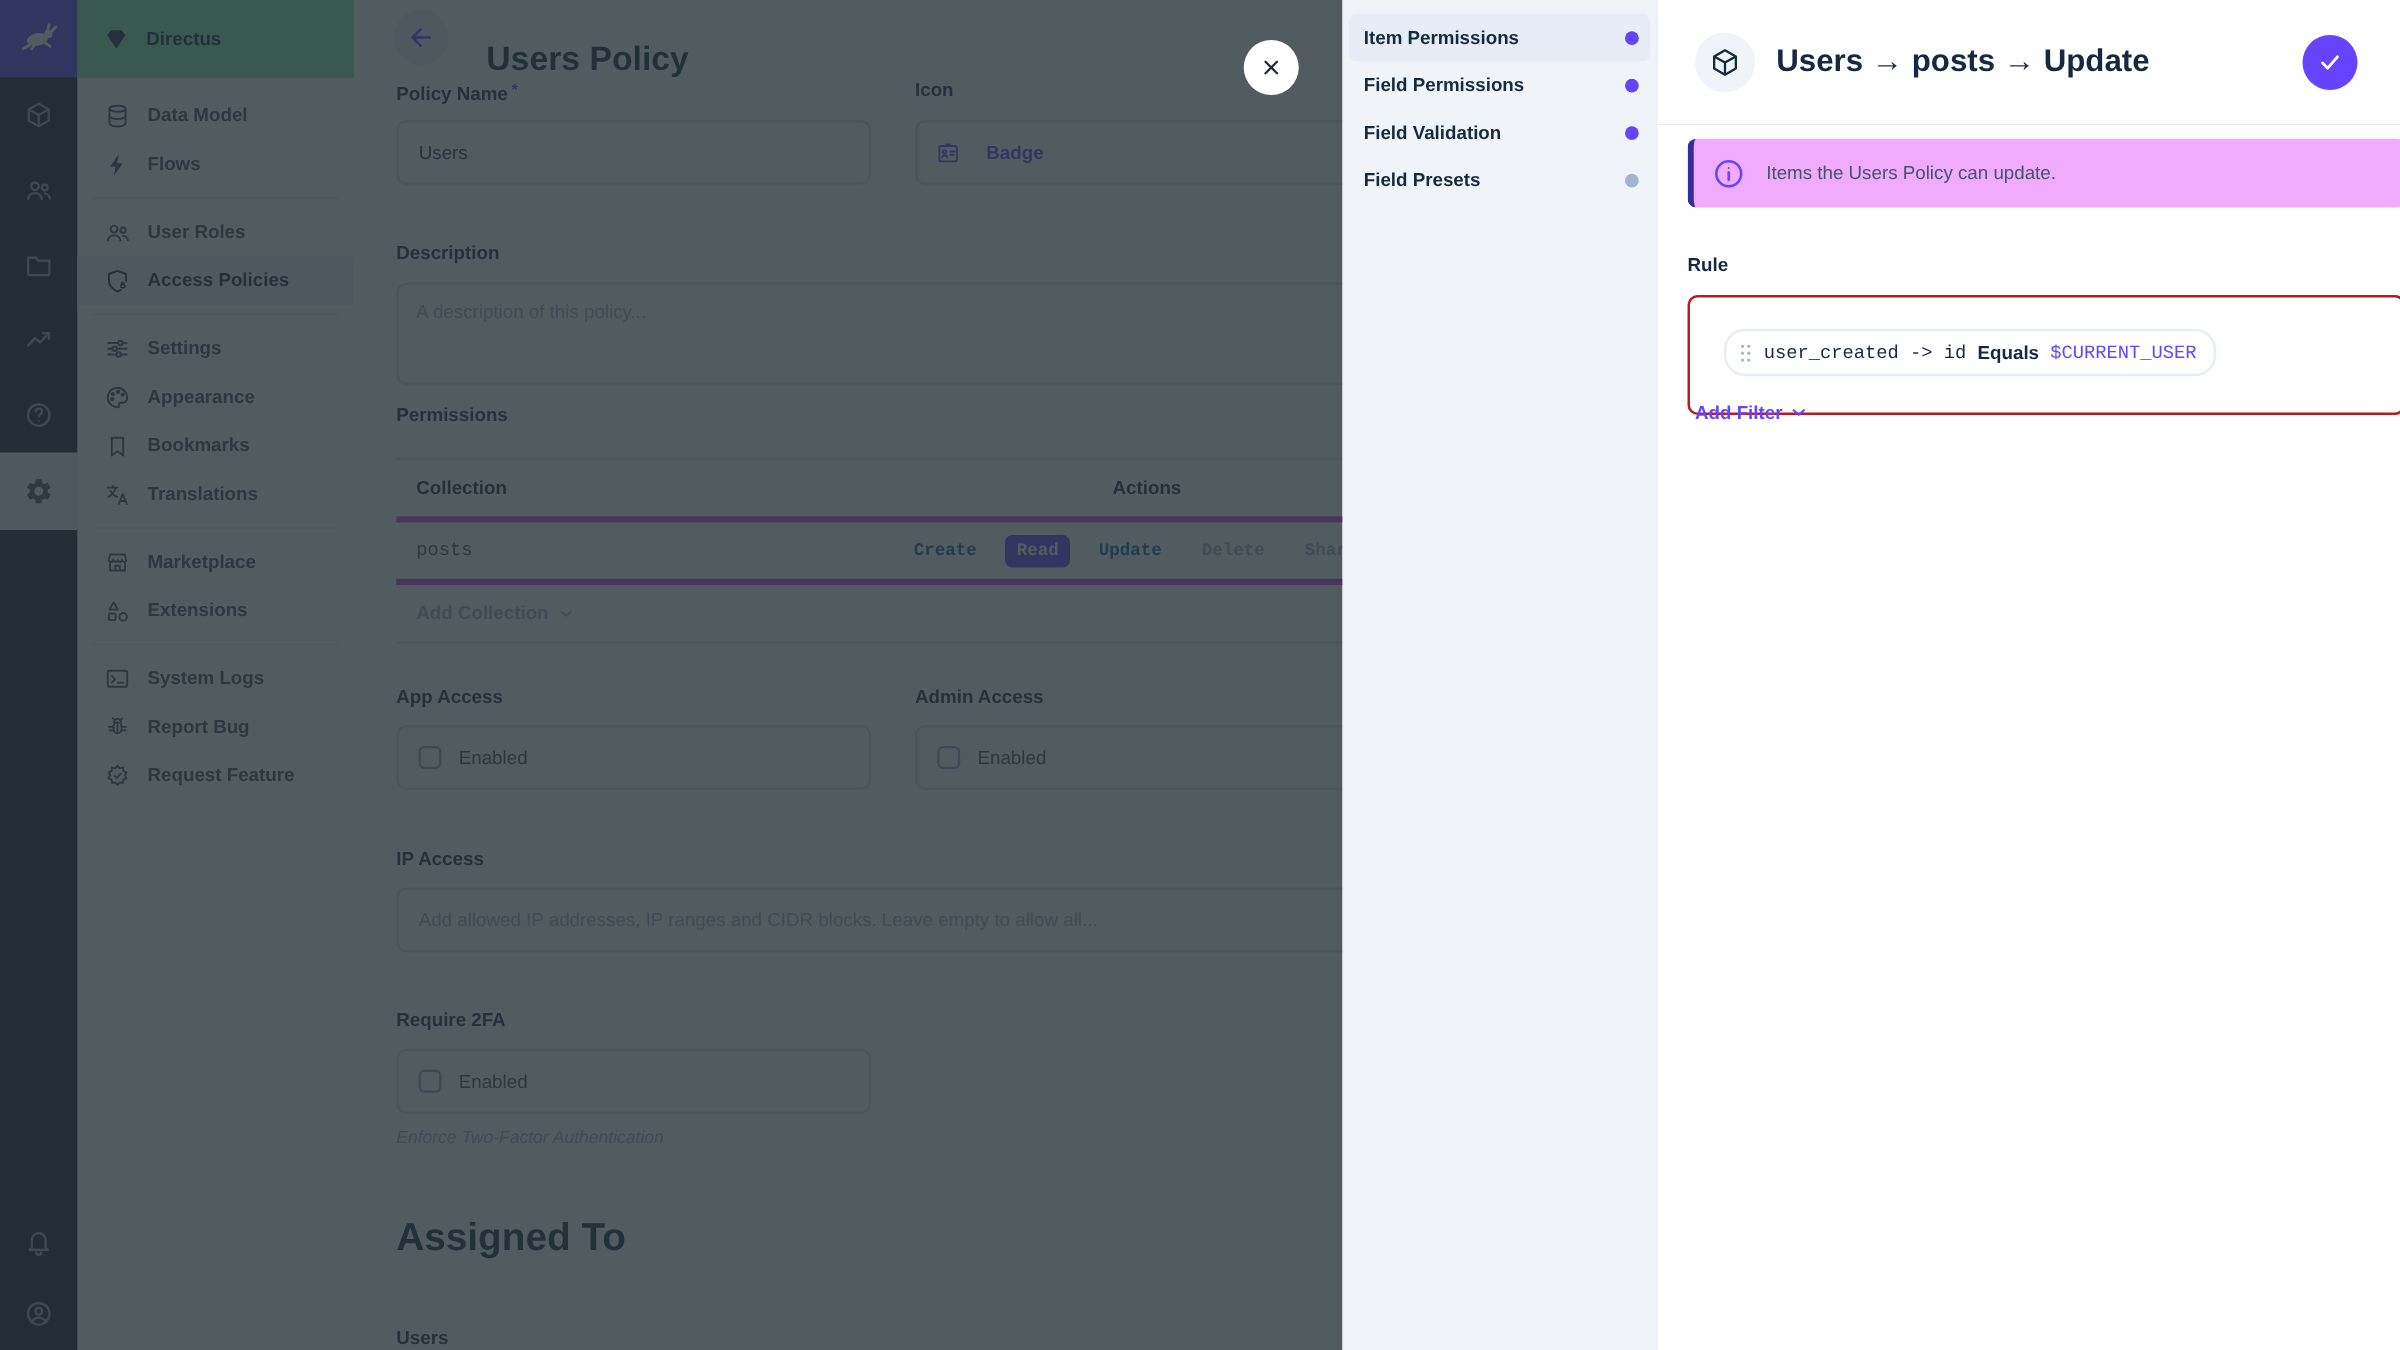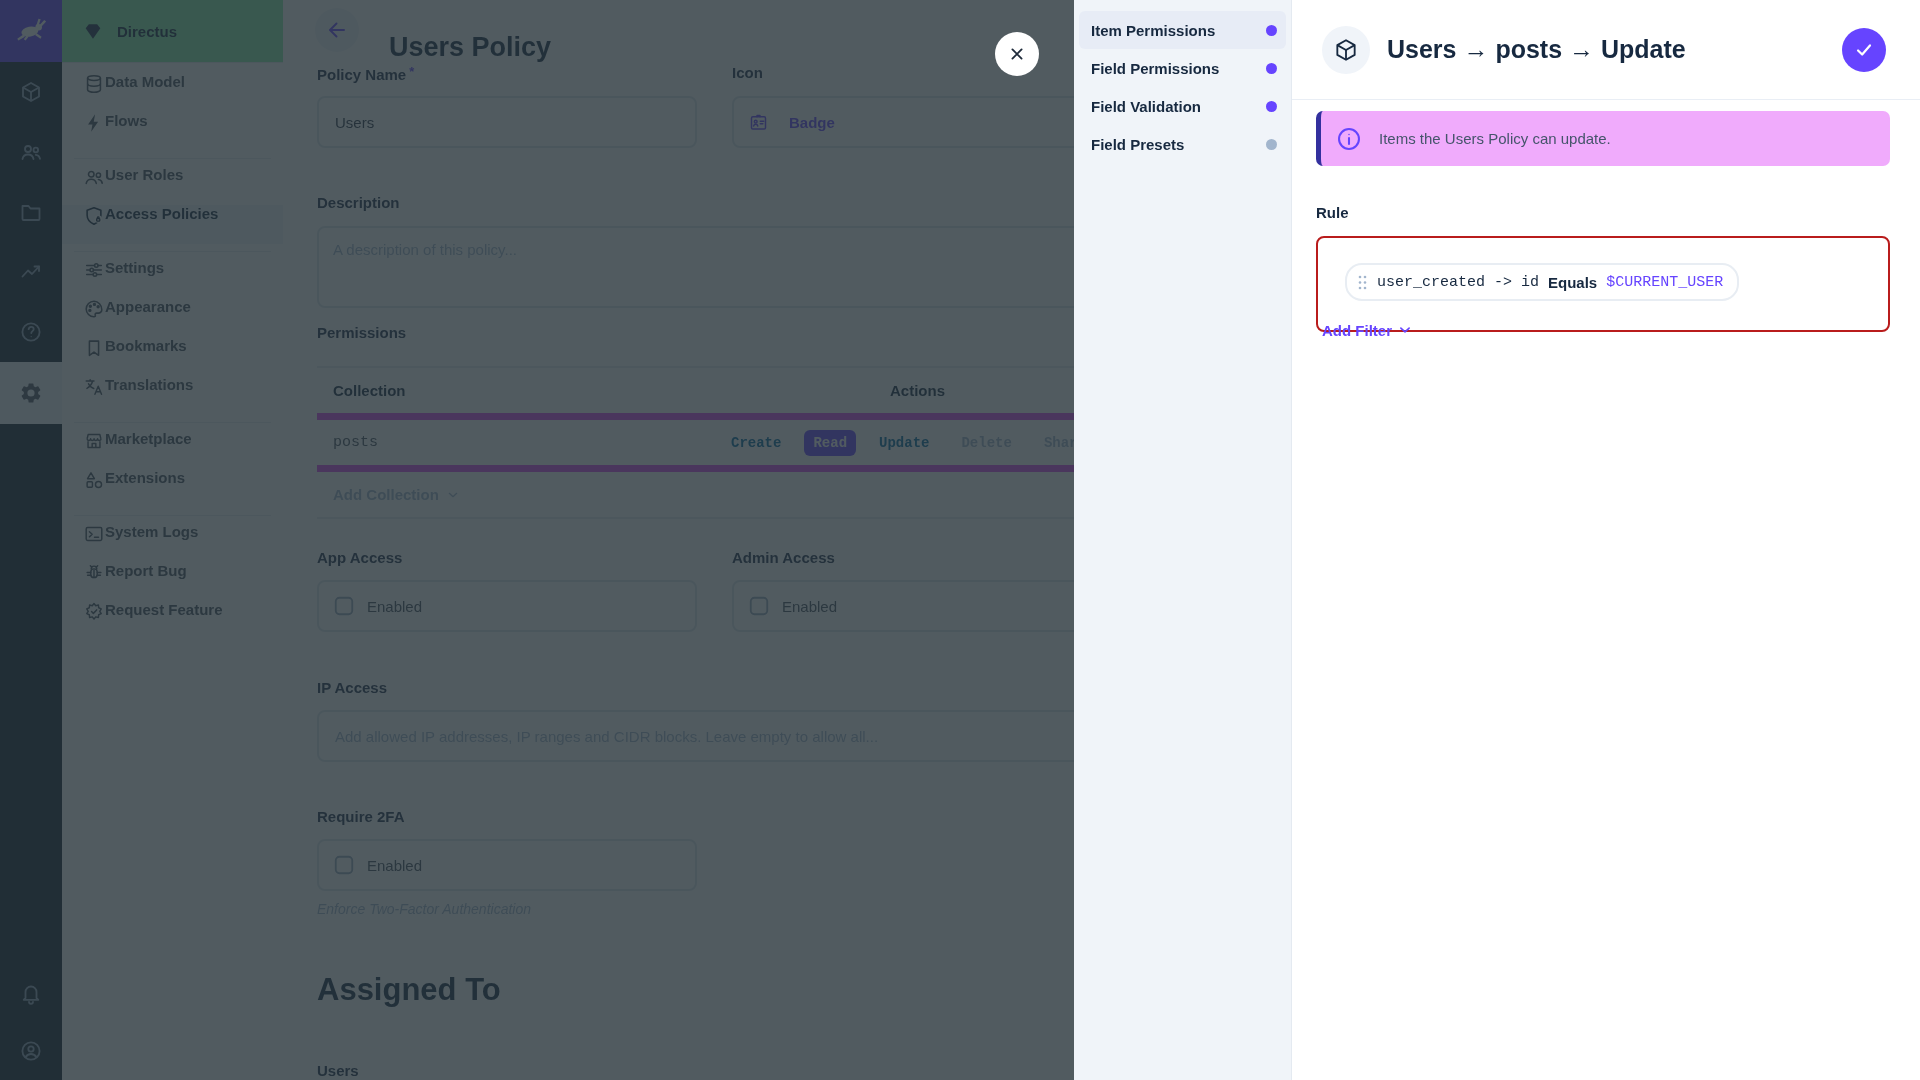--- a/index.html
+++ b/index.html
@@ -13,21 +13,21 @@
   .mod.active{background:#f0f4f9;color:#4f5464;height:62px;}
   .modbar-bottom{position:absolute;left:0;bottom:0;width:62px;}
   .modbar-bottom .mod{height:58px;}
 
   
   .sidenav{position:absolute;left:62px;top:0;width:221px;height:1080px;background:#ffffff;z-index:1;}
   .project{height:62px;background:#86efac;border-bottom:1px solid #e4eaf1;display:flex;align-items:center;
     padding:0 0 0 20px;gap:13px;cursor:pointer;}
   .project span{font-size:15px;font-weight:600;color:#172940;}
   .navlist{padding-top:10px;}
-  .navitem{height:39px;display:flex;align-items:flex-start;padding:0 0 0 21px;cursor:pointer;color:#6644ff;}
+  .navitem{height:39px;display:flex;align-items:center;gap:13px;padding:0 0 0 21px;cursor:pointer;color:#6644ff;}
   .navitem span{font-size:15px;font-weight:600;color:#45505f;}
   .navitem.active{background:#f0f4f9;}
   .navitem.active span{color:#172940;}
   .navdiv{height:1px;background:#e4eaf1;margin:7px 12px;}
 
   
   .content{position:absolute;left:283px;top:0;right:0;height:1080px;background:#fff;z-index:1;}
   .backbtn{position:absolute;left:32px;top:8px;width:44px;height:44px;border-radius:50%;background:#f0f4f9;
     border:none;display:flex;align-items:center;justify-content:center;color:#6644ff;cursor:pointer;}
   .pagetitle{position:absolute;left:106px;top:14px;font-size:27px;font-weight:700;color:#172940;}
@@ -38,21 +38,21 @@
   .inputbox input{border:none;outline:none;font-size:15px;color:#2b3648;width:100%;background:transparent;
     font-family:"Liberation Sans",sans-serif;}
   .inputbox input::placeholder,.tarea::placeholder{color:#a2b5cd;opacity:1;}
   .iconfield{gap:20px;color:#6644ff;cursor:pointer;}
   .iconfield .iconval{font-size:15px;font-weight:600;color:#6644ff;}
   .tarea{position:absolute;border:2px solid #dde4ec;border-radius:8px;resize:none;padding:13px 14px;
     font-size:15px;font-family:"Liberation Sans",sans-serif;color:#2b3648;box-sizing:border-box;outline:none;}
   .mono{font-family:"Liberation Mono",monospace;}
 
   .ptable{position:absolute;left:34px;top:366px;width:795px;border-top:2px solid #e4eaf1;border-bottom:2px solid #e4eaf1;}
-  .prow{display:flex;align-items:center;height:45px;border-bottom:7px solid #d946ef;position:relative;}
+  .prow{display:flex;align-items:center;height:45px;border-bottom:5px solid #d946ef;position:relative;}
   .prow:last-child{border-bottom:none;}
   .pheadrow{height:45px;}
   .pcell-coll{padding-left:16px;font-size:15px;font-weight:600;color:#172940;}
   .pcell-actions-head{position:absolute;left:573px;font-size:15px;font-weight:600;color:#172940;}
   .collname{padding-left:16px;font-size:15px;color:#45505f;}
   .actions{position:absolute;left:405px;display:flex;align-items:center;gap:14px;}
   .act{font-family:"Liberation Mono",monospace;font-size:14px;font-weight:700;border:none;background:transparent;
     padding:5px 9px;border-radius:6px;cursor:pointer;}
   .act.custom{color:#0369a1;}
   .act.active{background:#6644ff;color:#ffffff;}
@@ -66,21 +66,21 @@
   .bighead{position:absolute;left:34px;top:972px;font-size:31px;font-weight:700;color:#172940;}
   .userslabel{position:absolute;left:34px;top:1062px;font-size:15px;font-weight:600;color:#21304a;}
 
   
   .overlay{position:absolute;left:0;top:0;width:1074px;height:1080px;background:rgba(38,50,56,0.8);z-index:10;cursor:pointer;}
   .closebtn{position:absolute;left:995px;top:32px;width:44px;height:44px;border-radius:50%;background:#ffffff;
     border:none;display:flex;align-items:center;justify-content:center;z-index:11;cursor:pointer;color:#1e2a3a;}
 
   
   .drawer{position:absolute;left:1074px;top:0;width:846px;height:1080px;display:flex;z-index:12;}
-  .dtabs{width:218px;background:#f0f4f9;border-right:1px solid #e4eaf1;box-sizing:border-box;padding-top:11px;}
+  .dtabs{width:252px;background:#f0f4f9;border-right:1px solid #e4eaf1;box-sizing:border-box;padding-top:11px;}
   .dtab{height:38px;margin:0 5px;border-radius:6px;display:flex;align-items:center;padding:0 9px 0 12px;cursor:pointer;}
   .dtab span{font-size:15px;font-weight:600;color:#172940;}
   .dtab.active{background:#e7ecf6;}
   .dot{width:11px;height:11px;border-radius:50%;margin-left:auto;}
   .dot.purple{background:#6644ff;}
   .dot.gray{background:#a2b5cd;}
 
   .dmain{flex:1;background:#fff;position:relative;}
   .dheader{height:100px;border-bottom:1px solid #e9eef5;display:flex;align-items:center;padding:0 34px 0 30px;box-sizing:border-box;}
   .dicon{width:48px;height:48px;border-radius:50%;background:#f0f4f9;display:flex;align-items:center;

